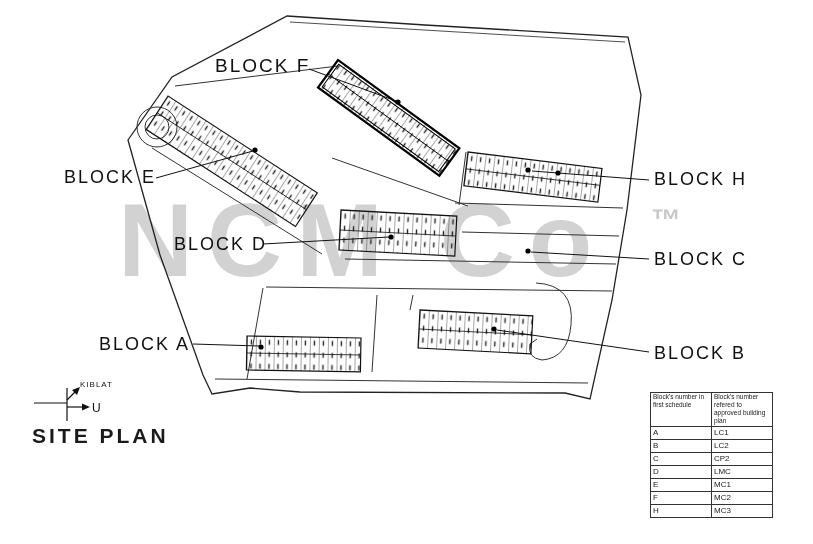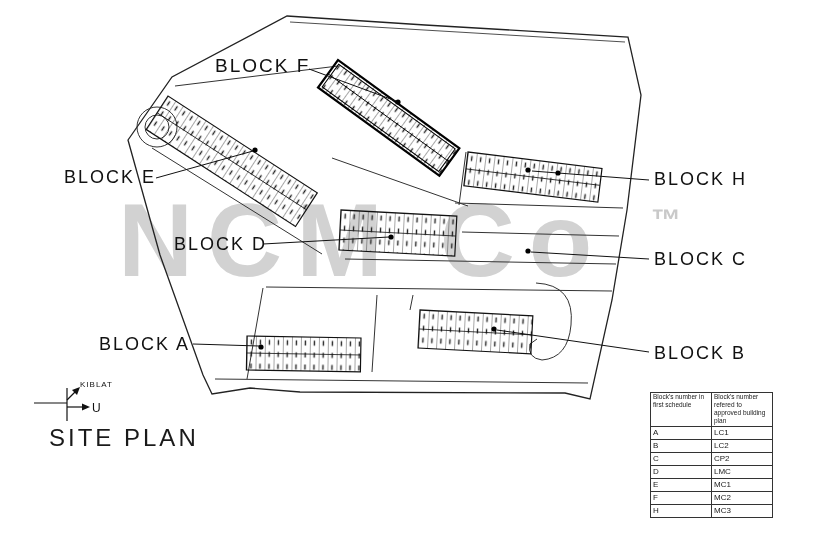--- a/index.html
+++ b/index.html
@@ -16,22 +16,22 @@
     position:absolute;left:651px;top:203px;z-index:0;
     font-size:30px;font-weight:bold;color:#c9c9c9;
   }
   svg.plan{position:absolute;left:0;top:0;z-index:1;}
   .plan text{font-family:"Liberation Sans", sans-serif;fill:#111;}
   .block-label{font-size:18px;letter-spacing:2px;}
   .block-label-big{font-size:19px;letter-spacing:2px;}
   .tiny-label{font-size:8px;letter-spacing:1px;}
   .north-label{font-size:12px;}
   .page-title{
-    position:absolute;left:49px;top:424px;z-index:2;
-    font-size:24px;letter-spacing:3px;font-weight:400;
+    position:absolute;left:32px;top:424px;z-index:2;
+    font-size:21px;letter-spacing:3px;font-weight:700;
   }
   table.legend{
     position:absolute;left:650px;top:392px;z-index:2;
     border-collapse:collapse;background:#fff;
   }
   table.legend th, table.legend td{
     border:1px solid #333;padding:0 2px;vertical-align:top;text-align:left;
   }
   table.legend th{
     width:56px;font-size:6.5px;font-weight:normal;line-height:1.25;height:24px;

